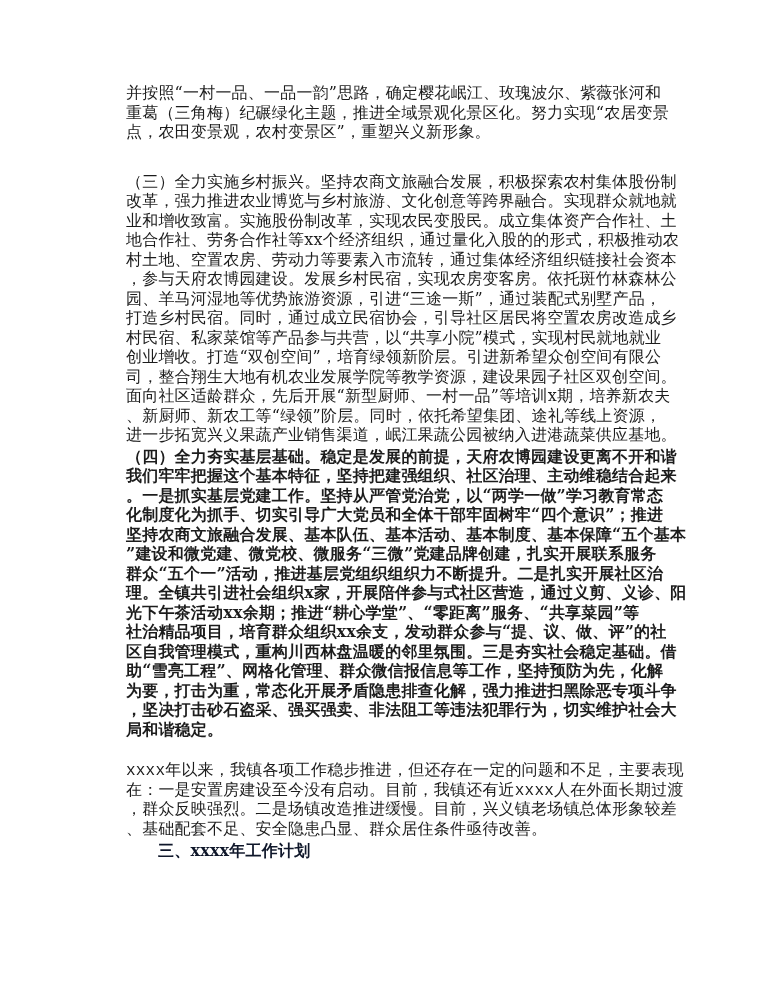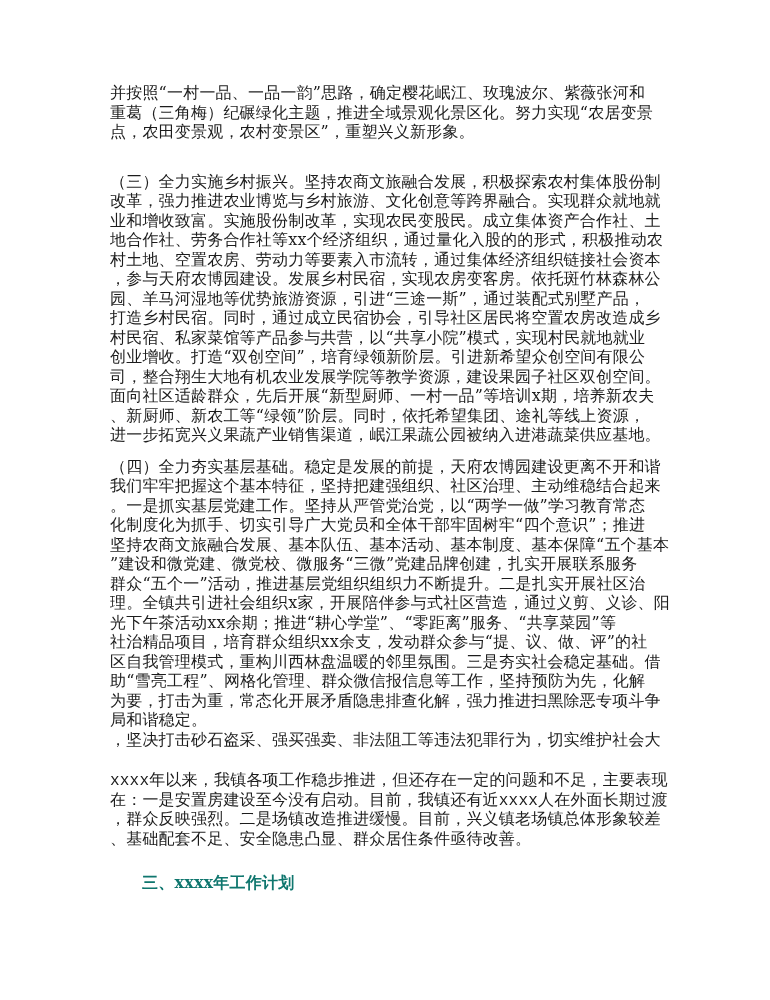--- a/index.html
+++ b/index.html
@@ -10,46 +10,46 @@
   .page {
     position: relative;
     width: 770px;
     height: 1000px;
     background: #ffffff;
     overflow: hidden;
     font-family: "DejaVu Serif", "Liberation Serif", serif;
   }
   .content {
     position: absolute;
-    left: 110px;
+    left: 126px;
     top: 83px;
     width: 552px;
     color: #1c1c1c;
   }
   .para {
     margin: 0;
     padding: 0;
   }
   .line {
     font-size: 16px;
     line-height: 19.5px;
     height: 19.5px;
     white-space: nowrap;
     letter-spacing: 0.2px;
   }
   .para-2 { margin-top: 30px; }
-  .para-3 { margin-top: 12px; }
+  .para-3 { margin-top: 2px; font-weight: bold; }
   .para-4 { margin-top: 23px; font-family: Liberation Mono, monospace; }
   .section-heading {
-    margin-top: 23px;
+    margin-top: 1px;
     padding-left: 32px;
     font-size: 16px;
     line-height: 19.5px;
     font-weight: 700;
-    color: #0f766e;
+    color: #0f172a;
     white-space: nowrap;
     letter-spacing: 0.2px;
   }
 </style>
 </head>
 <body>
 
 <div class="page">
   <div class="content">
 
@@ -83,22 +83,22 @@
       <div class="line">化制度化为抓手、切实引导广大党员和全体干部牢固树牢“四个意识”；推进</div>
       <div class="line">坚持农商文旅融合发展、基本队伍、基本活动、基本制度、基本保障“五个基本</div>
       <div class="line">”建设和微党建、微党校、微服务“三微”党建品牌创建，扎实开展联系服务</div>
       <div class="line">群众“五个一”活动，推进基层党组织组织力不断提升。二是扎实开展社区治</div>
       <div class="line">理。全镇共引进社会组织x家，开展陪伴参与式社区营造，通过义剪、义诊、阳</div>
       <div class="line">光下午茶活动xx余期；推进“耕心学堂”、“零距离”服务、“共享菜园”等</div>
       <div class="line">社治精品项目，培育群众组织xx余支，发动群众参与“提、议、做、评”的社</div>
       <div class="line">区自我管理模式，重构川西林盘温暖的邻里氛围。三是夯实社会稳定基础。借</div>
       <div class="line">助“雪亮工程”、网格化管理、群众微信报信息等工作，坚持预防为先，化解</div>
       <div class="line">为要，打击为重，常态化开展矛盾隐患排查化解，强力推进扫黑除恶专项斗争</div>
+      <div class="line">，坚决打击砂石盗采、强买强卖、非法阻工等违法犯罪行为，切实维护社会大</div>
       <div class="line">局和谐稳定。</div>
-      <div class="line">，坚决打击砂石盗采、强买强卖、非法阻工等违法犯罪行为，切实维护社会大</div>
     </div>
 
     <div class="para para-4">
       <div class="line">xxxx年以来，我镇各项工作稳步推进，但还存在一定的问题和不足，主要表现</div>
       <div class="line">在：一是安置房建设至今没有启动。目前，我镇还有近xxxx人在外面长期过渡</div>
       <div class="line">，群众反映强烈。二是场镇改造推进缓慢。目前，兴义镇老场镇总体形象较差</div>
       <div class="line">、基础配套不足、安全隐患凸显、群众居住条件亟待改善。</div>
     </div>
 
     <div class="section-heading">三、xxxx年工作计划</div>

